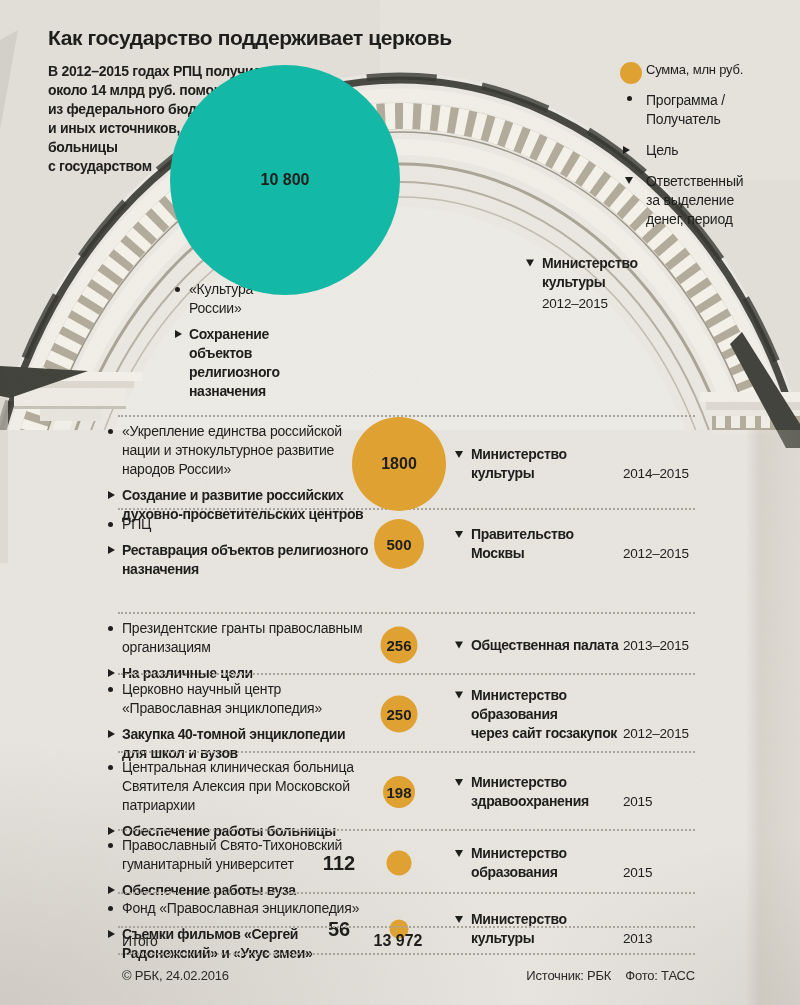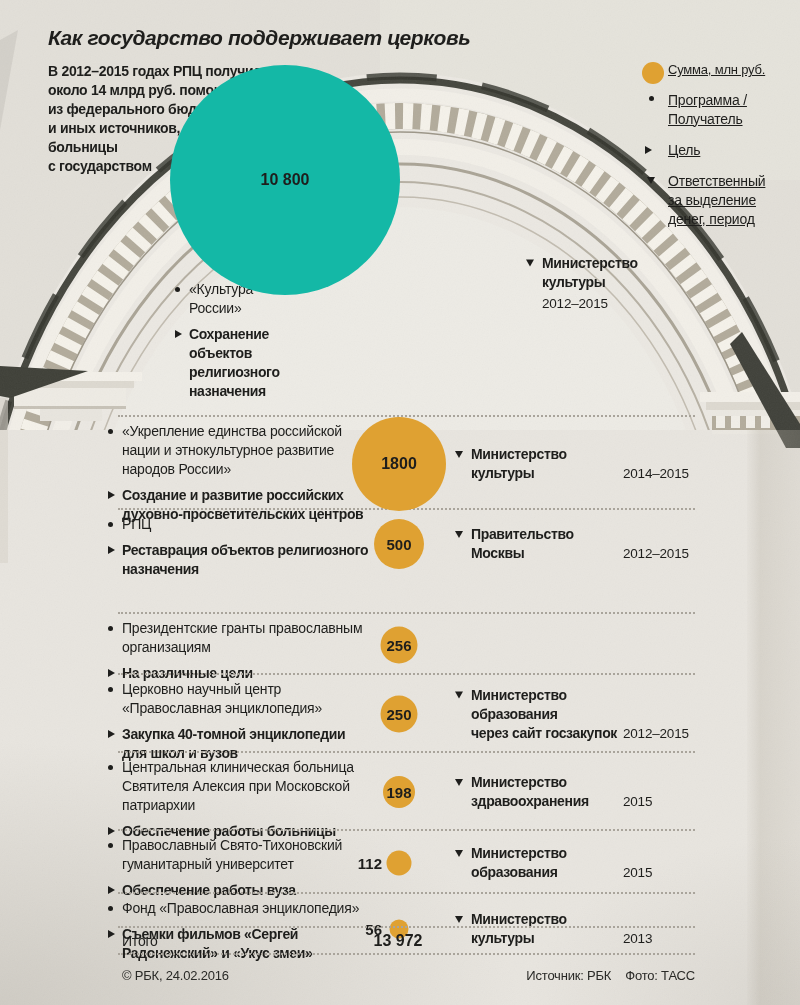--- a/index.html
+++ b/index.html
@@ -4,25 +4,25 @@
 <style>
   html,body{margin:0;padding:0;background:#cfcdc8;}
   .canvas{
     position:relative;width:800px;height:1005px;overflow:hidden;
     font-family:"Liberation Sans","DejaVu Sans",sans-serif;
     color:#1e1e1c;background:#e8e5df;letter-spacing:-0.2px;
   }
   .bg{position:absolute;inset:0;z-index:0;}
   .fg{position:absolute;z-index:1;}
 
-  .title{position:absolute;left:48px;top:26px;font-size:21px;font-weight:700;letter-spacing:-0.4px;margin:0;font-style:italic;}
+  .title{position:absolute;left:48px;top:26px;font-size:21px;font-weight:700;letter-spacing:-0.4px;margin:0;}
   .intro{position:absolute;left:48px;top:62px;font-size:14px;font-weight:700;line-height:20px;letter-spacing:-0.3px;}
 
   
-  .legend{position:absolute;left:640px;top:62px;width:150px;font-size:13px;line-height:16.5px;text-decoration:underline;}
+  .legend{position:absolute;left:618px;top:62px;width:150px;font-size:13px;line-height:16.5px;}
   .legend .item{position:relative;margin-bottom:12px;padding-left:28px;}
   .legend .sum-swatch{position:absolute;left:2px;top:0;width:22px;height:22px;border-radius:50%;}
   .legend .item .txt{display:block;}
   .mk-dot{width:5px;height:5px;border-radius:50%;background:#1e1e1c;}
   .mk-right{width:0;height:0;border-left:7px solid #1e1e1c;border-top:4.5px solid transparent;border-bottom:4.5px solid transparent;}
   .mk-down{width:0;height:0;border-top:7px solid #1e1e1c;border-left:4.5px solid transparent;border-right:4.5px solid transparent;}
   .legend .lm{position:absolute;left:9px;top:5px;}
   .legend .lm.mk-right{left:5px;}
   .legend .lm.mk-down{left:7px;}
 
@@ -46,21 +46,21 @@
   
   .rows{position:absolute;left:0;top:417px;width:800px;}
   .row{position:relative;width:800px;}
   .row::before{content:"";position:absolute;left:118px;top:-2px;width:577px;border-top:2px dotted #a9a49b;}
   .row .left{top:5px;}
   .bubble{position:absolute;left:399px;top:50%;transform:translate(-50%,-50%);border-radius:50%;
     display:flex;align-items:center;justify-content:center;z-index:2;}
   .bubble-value{font-size:15px;font-weight:700;letter-spacing:0;}
   .row:first-child .bubble-value{font-size:16px;}
   .outside-value{display:none;position:absolute;left:296px;width:86px;top:50%;transform:translateY(-50%);
-    text-align:right;font-size:15px;font-weight:700;letter-spacing:0;}
+    text-align:center;font-size:20px;font-weight:700;letter-spacing:0;}
   .row.value-out .outside-value{display:block;}
 
   .right{position:absolute;left:455px;top:50%;transform:translateY(-50%);width:240px;display:flex;align-items:flex-end;}
   .resp{flex:none;width:168px;display:flex;}
   .resp .marker-col{width:16px;}
   .resp .mk-down{margin-top:6px;}
   .resp .lines{font-weight:700;letter-spacing:-0.35px;}
   .period{font-size:13.5px;line-height:19px;font-weight:400;letter-spacing:-0.2px;white-space:nowrap;}
   .hero .resp{width:168px;}
   .hero .period-line{font-weight:400;font-size:13.5px;margin-top:4px;}
@@ -329,20 +329,31 @@
             </span>
           <div class="lines">
               <div class="ln">На различные цели</div>
             </div>
         </div>
       </div>
 
       <div class="bubble accent" style="height: 37px; width: 37px; background: rgb(223, 161, 50);">
         <span class="bubble-value">256</span>
       </div>
+      <div class="right">
+        <div class="resp">
+          <span class="marker-col">
+              <span class="mk-down"></span>
+            </span>
+          <div class="lines">
+              <div class="ln">Общественная палата</div>
+            </div>
+        </div>
+        <span class="period">2013–2015</span>
+      </div>
     </div>
       <div class="row" style="height: 78px;">
       <div class="left">
         <div class="group program">
           <span class="marker-col">
               <span class="mk-dot"></span>
             </span>
           <div class="lines">
               <div class="ln">Церковно научный центр</div>
               <div class="ln">«Православная энциклопедия»</div>

